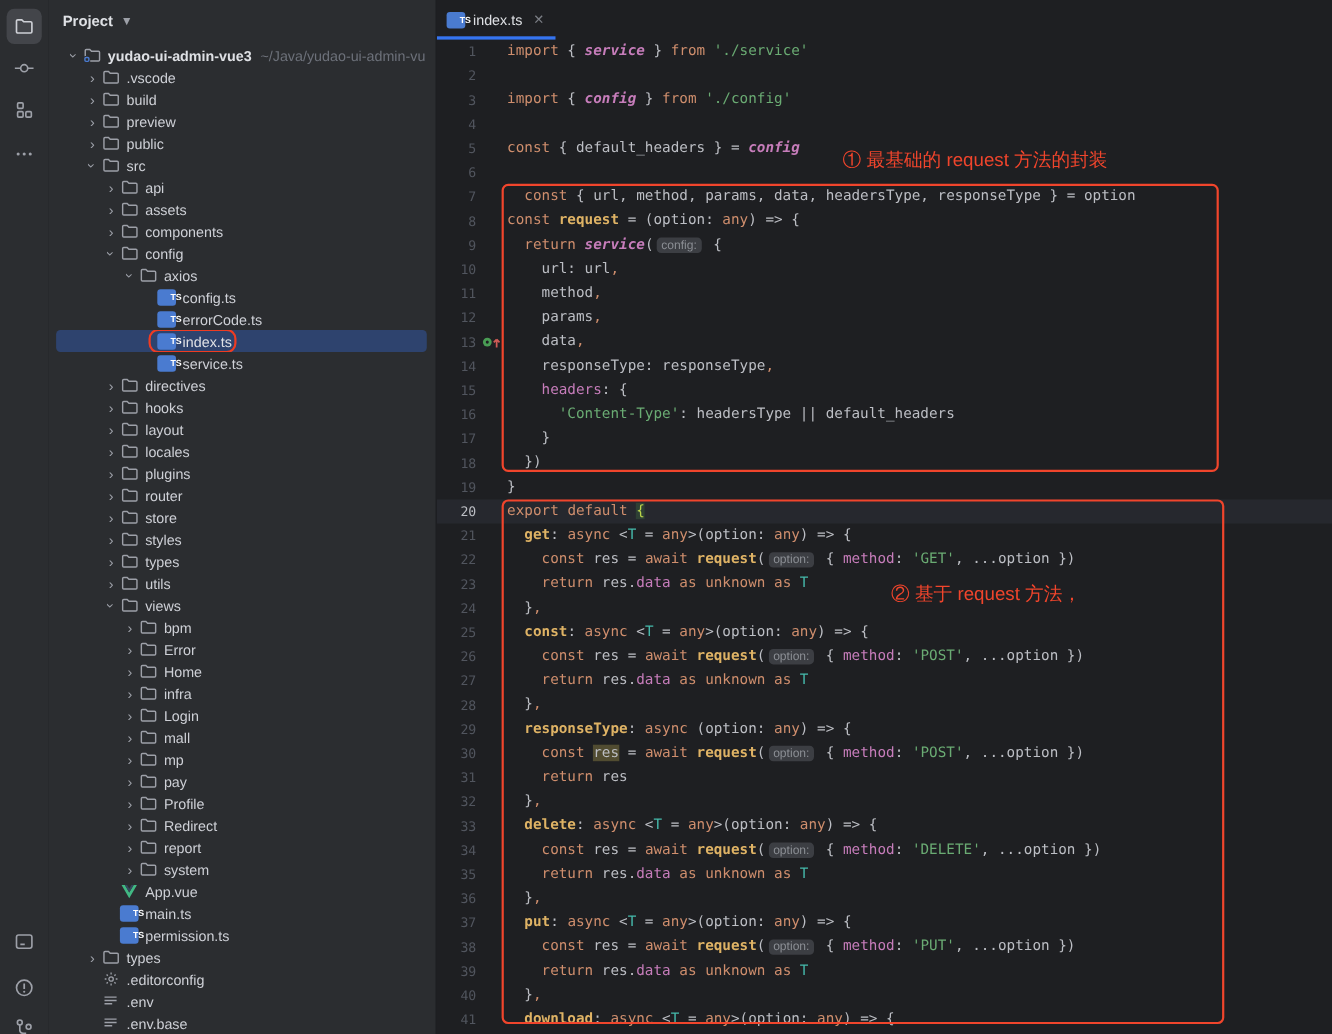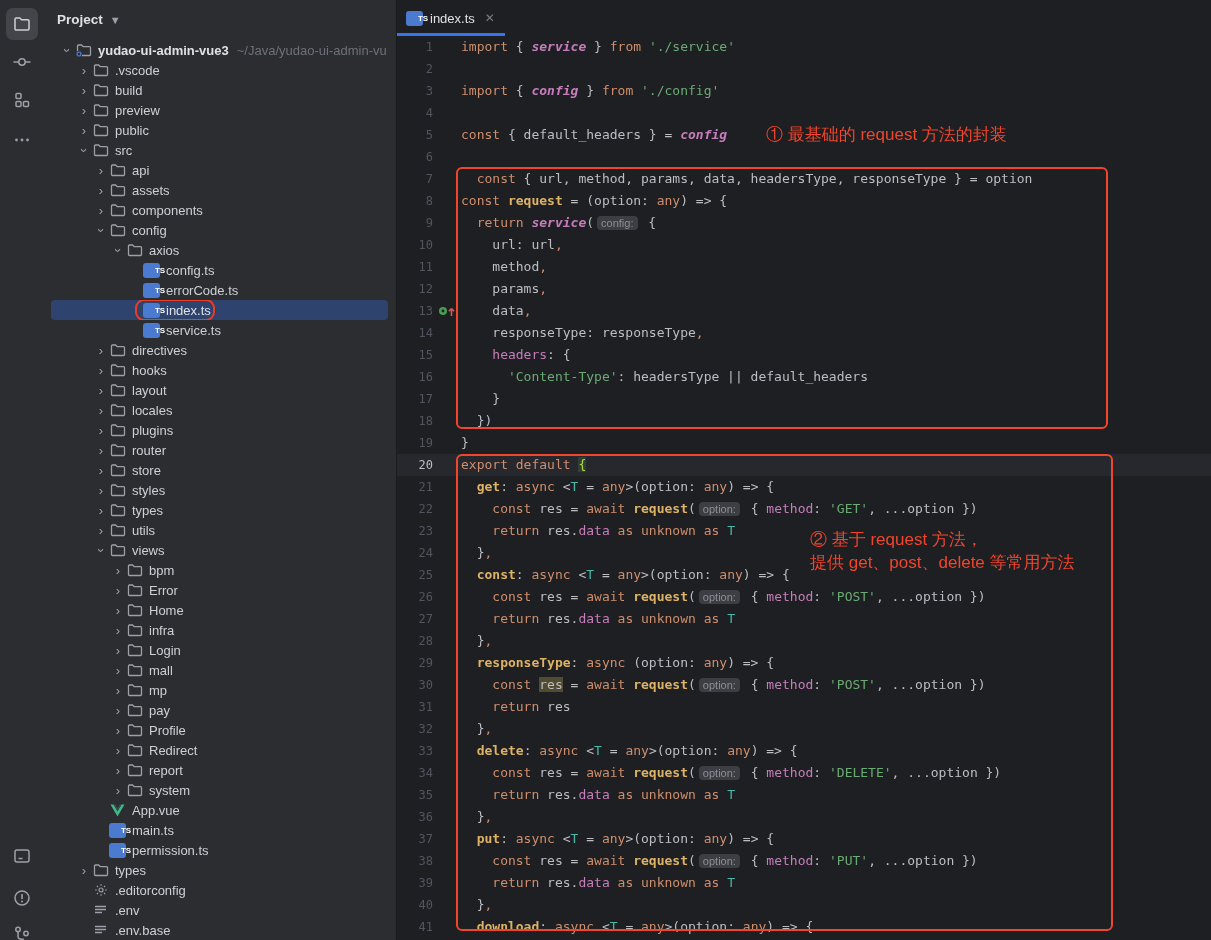--- a/index.html
+++ b/index.html
@@ -80,21 +80,21 @@
   .hl { color:#bcbec4; background:#514c31; }
   .i  { font-size:11px; color:#8b8e94; background:#3c3e43; border-radius:4px;
         padding:1px 4px; margin:0 3px; font-family:"Liberation Sans",sans-serif; }
 
   .redbox { position:absolute; border:2.5px solid #f1452c; border-radius:6px;
             z-index:3; pointer-events:none; }
   #redbox-1 { left:59px; top:167px; width:652px; height:262px; }
   #redbox-2 { left:59px; top:454px; width:657px; height:477px; }
   .annot { position:absolute; z-index:4; color:#f1452c; font-size:17px;
            line-height:23px; white-space:nowrap; }
-  #annot-1 { left:369px; top:123px; }
+  #annot-1 { left:369px; top:134px; }
   #annot-2 { left:413px; top:528px; }
 </style>
 </head>
 <body>
 
 <div id="app">
 
   <div id="activity-bar">
     <div class="act-btn active" style="top:8px">
       <svg width="20" height="20" viewBox="0 0 20 20">
@@ -700,16 +700,15 @@
         <div class="cl"><span class="d">    </span><span class="k">return</span><span class="d"> res.</span><span class="p">data</span><span class="d"> </span><span class="k">as</span><span class="d"> </span><span class="k">unknown</span><span class="d"> </span><span class="k">as</span><span class="d"> </span><span class="t">T</span></div>
         <div class="cl"><span class="d">  }</span><span class="c">,</span></div>
         <div class="cl"><span class="d">  </span><span class="f">download</span><span class="d">: </span><span class="k">async</span><span class="d"> &lt;</span><span class="t">T</span><span class="d"> = </span><span class="k">any</span><span class="d">&gt;(option: </span><span class="k">any</span><span class="d">) =&gt; {</span></div>
       </div>
 
     <div id="redbox-1" class="redbox"></div>
     <div id="redbox-2" class="redbox"></div>
     <div id="annot-1" class="annot">① 最基础的 request 方法的封装</div>
     <div id="annot-2" class="annot">
       <div>② 基于 request 方法，</div>
-      <div>提供 get、post、delete 等常用方法</div>
     </div>
   </div>
 </div>
 
 </body></html>

